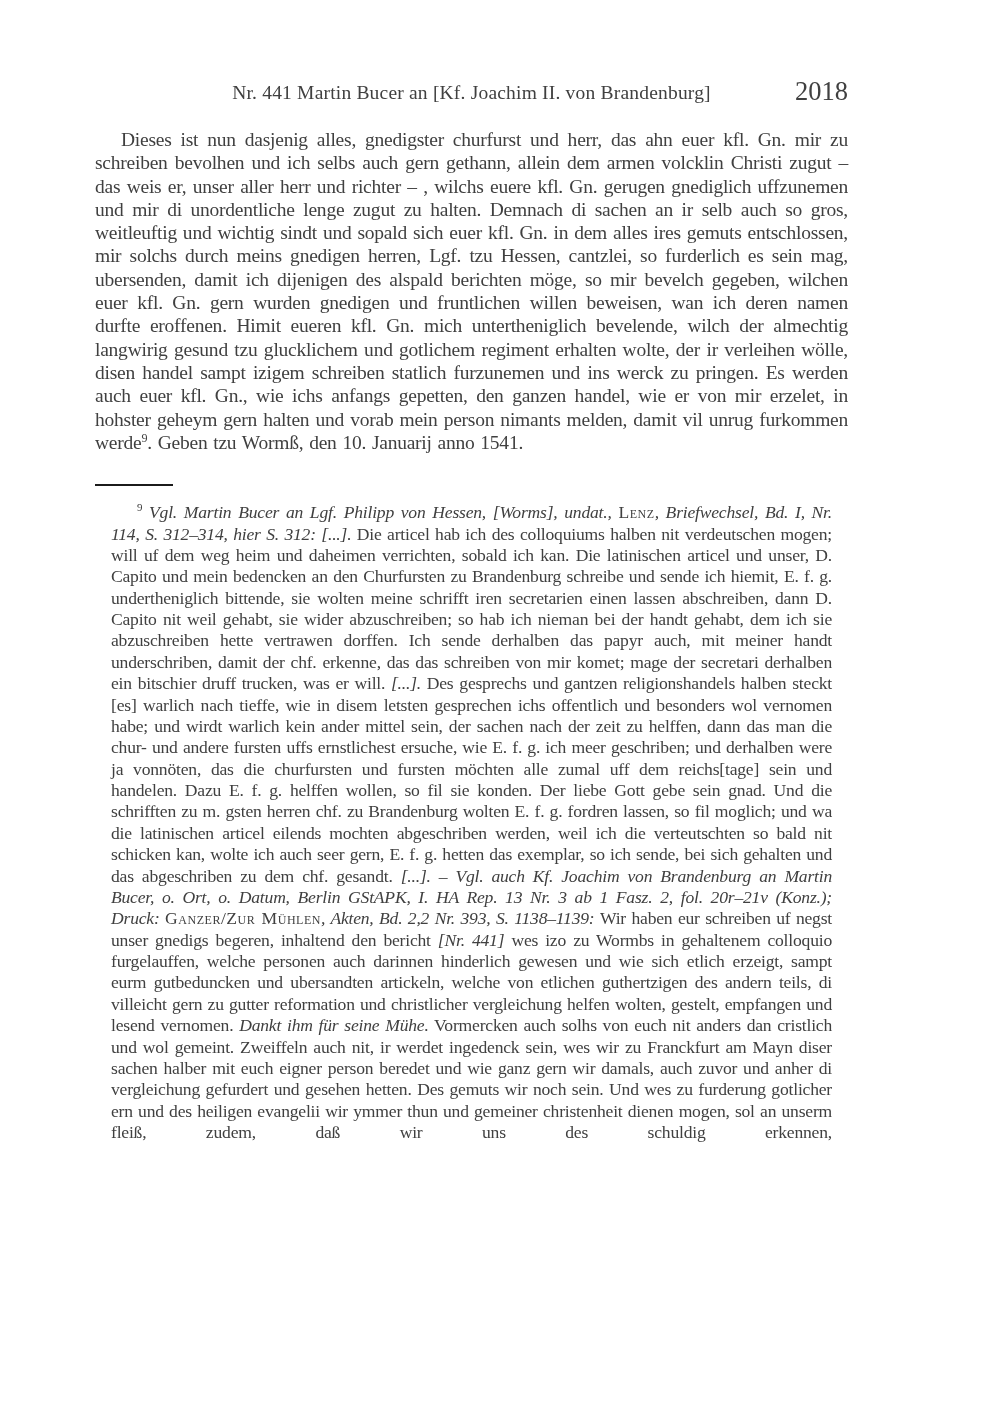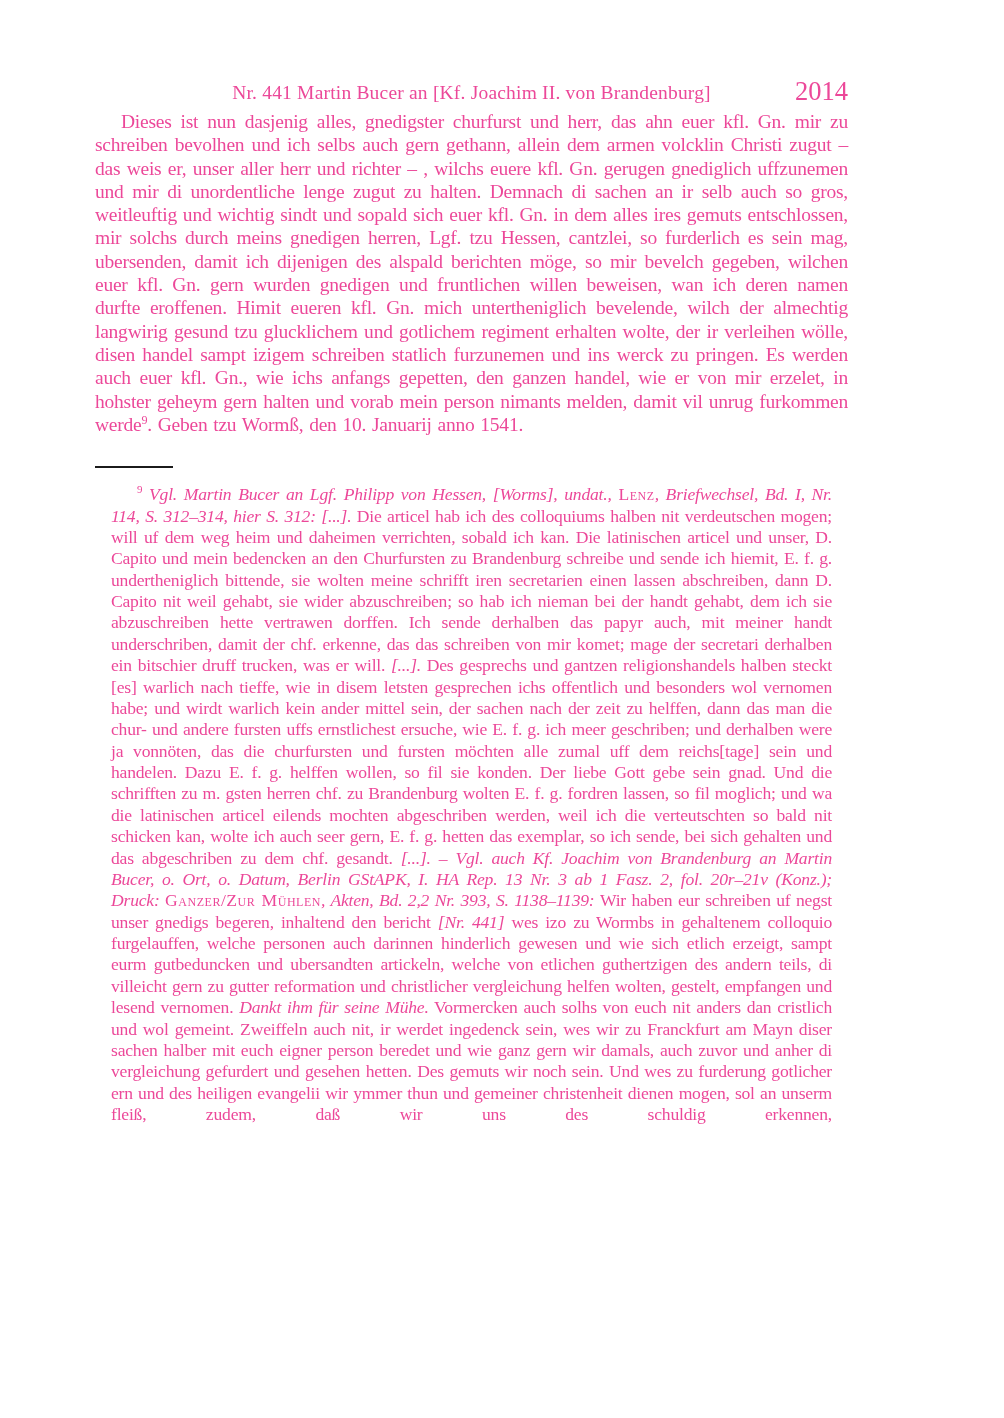--- a/index.html
+++ b/index.html
@@ -31,20 +31,21 @@
   }
   .page-number {
     position: absolute;
     right: 0;
     top: -4px;
     font-size: 26.5px;
     line-height: 30px;
   }
   .letter-body {
     display: block;
+    margin-top: 18px;
   }
   .body-par {
     margin: 0;
     font-size: 19.5px;
     line-height: 1.195;
     text-align: justify;
     text-indent: 26px;
     letter-spacing: -0.012em;
     word-spacing: 0.06em;
   }
@@ -69,25 +70,25 @@
   .seg-smallcaps { font-variant: small-caps; letter-spacing: 0.03em; }
   .seg-sup {
     vertical-align: super;
     font-size: 0.62em;
     line-height: 0;
   }
 </style>
 </head>
 <body>
 
-<div class="page" style="background: rgb(255, 255, 255); color: #ec4899;">
+<div class="page" style="background: rgb(255, 255, 255); color: #404040;">
 
   <header class="running-head">
     <div class="head-title">Nr. 441 Martin Bucer an [Kf. Joachim II. von Brandenburg]</div>
-    <div class="page-number">2014</div>
+    <div class="page-number">2018</div>
   </header>
 
   <main class="letter-body">
     <p class="body-par"><span class="seg-roman">Dieses ist nun dasjenig alles, gnedigster churfurst und herr, das ahn euer kfl. Gn. mir zu schreiben bevolhen und ich selbs auch gern gethann, allein dem armen volcklin Christi zugut – das weis er, unser aller herr und richter – , wilchs euere kfl. Gn. gerugen gnediglich uffzunemen und mir di unordentliche lenge zugut zu halten. Demnach di sachen an ir selb auch so gros, weitleuftig und wichtig sindt und sopald sich euer kfl. Gn. in dem alles ires gemuts entschlossen, mir solchs durch meins gnedigen herren, Lgf. tzu Hessen, cantzlei, so furderlich es sein mag, ubersenden, damit ich dijenigen des alspald berichten möge, so mir bevelch gegeben, wilchen euer kfl. Gn. gern wurden gnedigen und fruntlichen willen beweisen, wan ich deren namen durfte eroffenen. Himit eueren kfl. Gn. mich untertheniglich bevelende, wilch der almechtig langwirig gesund tzu glucklichem und gotlichem regiment erhalten wolte, der ir verleihen wölle, disen handel sampt izigem schreiben statlich furzunemen und ins werck zu pringen. Es werden auch euer kfl. Gn., wie ichs anfangs gepetten, den ganzen handel, wie er von mir erzelet, in hohster geheym gern halten und vorab mein person nimants melden, damit vil unrug furkommen werde</span><span class="seg-sup">9</span><span class="seg-roman">. Geben tzu Wormß, den 10. Januarij anno 1541.</span></p>
   </main>
 
   <hr class="footnote-rule">
 
   <section class="footnote">
     <p class="footnote-par"><span class="seg-sup">9</span><span class="seg-italic"> Vgl. Martin Bucer an Lgf. Philipp von Hessen, [Worms], undat., </span><span class="seg-smallcaps">Lenz</span><span class="seg-italic">, Briefwechsel, Bd. I, Nr. 114, S. 312–314, hier S. 312: [...]. </span><span class="seg-roman">Die articel hab ich des colloquiums halben nit verdeutschen mogen; will uf dem weg heim und daheimen verrichten, sobald ich kan. Die latinischen articel und unser, D. Capito und mein bedencken an den Churfursten zu Brandenburg schreibe und sende ich hiemit, E. f. g. undertheniglich bittende, sie wolten meine schrifft iren secretarien einen lassen abschreiben, dann D. Capito nit weil gehabt, sie wider abzuschreiben; so hab ich nieman bei der handt gehabt, dem ich sie abzuschreiben hette vertrawen dorffen. Ich sende derhalben das papyr auch, mit meiner handt underschriben, damit der chf. erkenne, das das schreiben von mir komet; mage der secretari derhalben ein bitschier druff trucken, was er will. </span><span class="seg-italic">[...].</span><span class="seg-roman"> Des gesprechs und gantzen religionshandels halben steckt [es] warlich nach tieffe, wie in disem letsten gesprechen ichs offentlich und besonders wol vernomen habe; und wirdt warlich kein ander mittel sein, der sachen nach der zeit zu helffen, dann das man die chur- und andere fursten uffs ernstlichest ersuche, wie E. f. g. ich meer geschriben; und derhalben were ja vonnöten, das die churfursten und fursten möchten alle zumal uff dem reichs[tage] sein und handelen. Dazu E. f. g. helffen wollen, so fil sie konden. Der liebe Gott gebe sein gnad. Und die schrifften zu m. gsten herren chf. zu Brandenburg wolten E. f. g. fordren lassen, so fil moglich; und wa die latinischen articel eilends mochten abgeschriben werden, weil ich die verteutschten so bald nit schicken kan, wolte ich auch seer gern, E. f. g. hetten das exemplar, so ich sende, bei sich gehalten und das abgeschriben zu dem chf. gesandt. </span><span class="seg-italic">[...]. – Vgl. auch Kf. Joachim von Brandenburg an Martin Bucer, o. Ort, o. Datum, Berlin GStAPK, I. HA Rep. 13 Nr. 3 ab 1 Fasz. 2, fol. 20r–21v (Konz.); Druck: </span><span class="seg-smallcaps">Ganzer/Zur Mühlen</span><span class="seg-italic">, Akten, Bd. 2,2 Nr. 393, S. 1138–1139: </span><span class="seg-roman">Wir haben eur schreiben uf negst unser gnedigs begeren, inhaltend den bericht </span><span class="seg-italic">[Nr. 441]</span><span class="seg-roman"> wes izo zu Wormbs in gehaltenem colloquio furgelauffen, welche personen auch darinnen hinderlich gewesen und wie sich etlich erzeigt, sampt eurm gutbeduncken und ubersandten artickeln, welche von etlichen guthertzigen des andern teils, di villeicht gern zu gutter reformation und christlicher vergleichung helfen wolten, gestelt, empfangen und lesend vernomen. </span><span class="seg-italic">Dankt ihm für seine Mühe.</span><span class="seg-roman"> Vormercken auch solhs von euch nit anders dan cristlich und wol gemeint. Zweiffeln auch nit, ir werdet ingedenck sein, wes wir zu Franckfurt am Mayn diser sachen halber mit euch eigner person beredet und wie ganz gern wir damals, auch zuvor und anher di vergleichung gefurdert und gesehen hetten. Des gemuts wir noch sein. Und wes zu furderung gotlicher ern und des heiligen evangelii wir ymmer thun und gemeiner christenheit dienen mogen, sol an unserm fleiß, zudem, daß wir uns des schuldig erkennen,</span></p>

